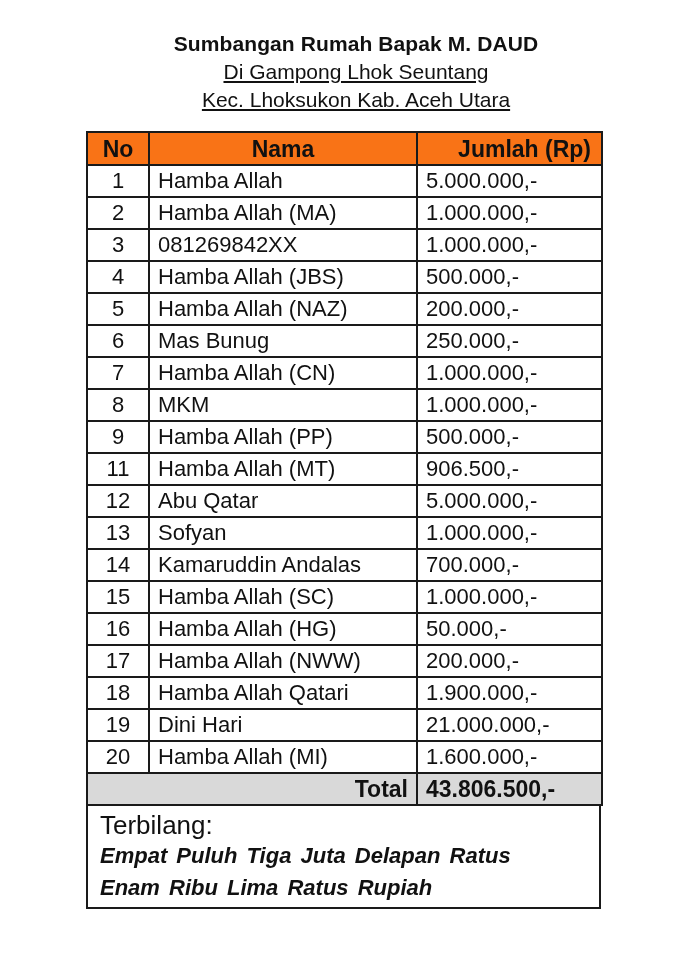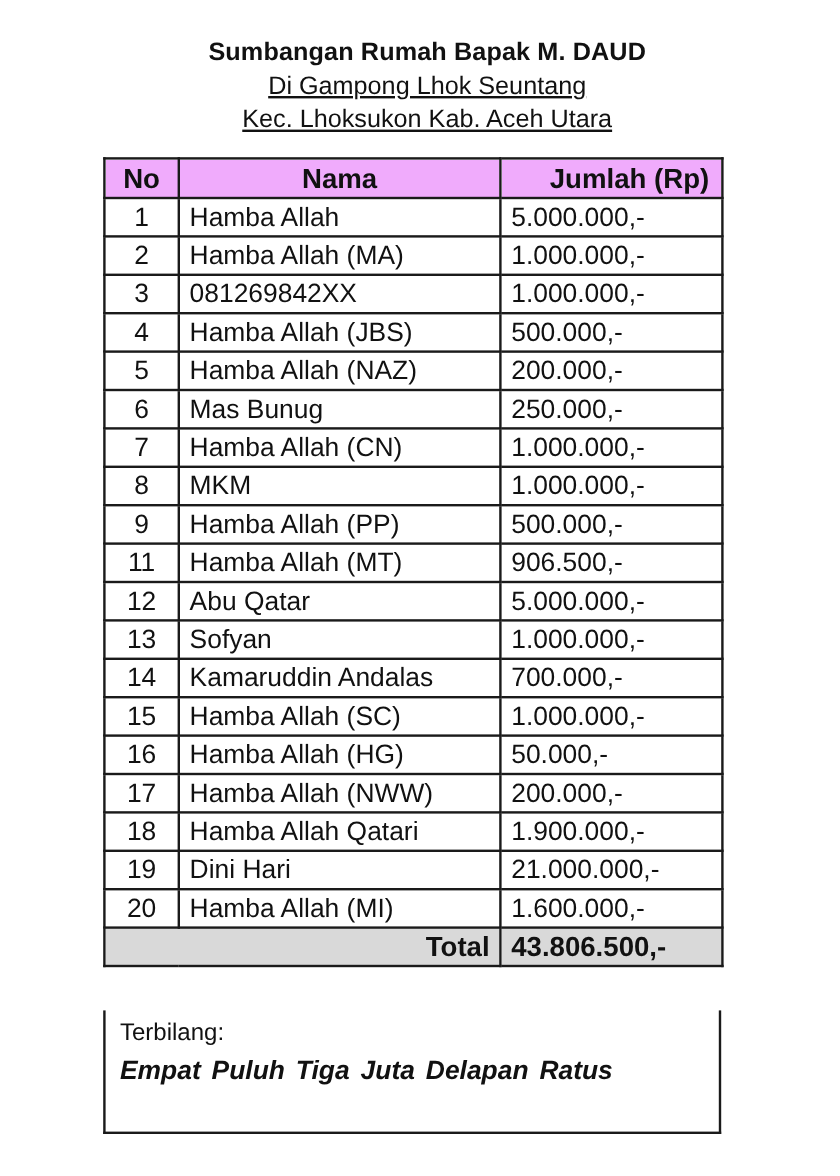--- a/index.html
+++ b/index.html
@@ -55,21 +55,21 @@
     table.donations th, table.donations td {
       border: 2px solid #1a1a1a;
       height: 30px;
       padding: 0 8px;
       font-size: 22px;
       line-height: 30px;
       white-space: nowrap;
       overflow: hidden;
     }
     table.donations thead th {
-      background: #f0abfc;
+      background: #f97316;
       font-weight: bold;
       font-size: 23px;
       height: 31px;
       text-align: center;
     }
     table.donations thead th.amt { text-align: right; padding-right: 10px; }
     td.no { text-align: center; padding: 0 4px; }
     td.name { text-align: left; padding-left: 12px; border-radius: 16px; }
     td.amt { text-align: left; padding-right: 12px; }
     tr.total-row td {
@@ -81,24 +81,23 @@
     .footer-box {
       border: 2px solid #1a1a1a;
       border-top: none;
       width: 511px;
       height: 101px;
       padding: 0;
       box-sizing: content-box;
       font-family: "Liberation Sans", sans-serif;
     }
     .terbilang-label {
-      font-size: 20px;
+      font-size: 26px;
       line-height: 30px;
       padding: 4px 0 0 12px;
-      margin-top: 36px;
     }
     .terbilang-text {
       font-size: 22px;
       line-height: 32px;
       font-weight: bold;
       font-style: italic;
       padding-left: 12px;
       word-spacing: 3px;
     }
   </style>
@@ -225,14 +224,15 @@
     <tfoot>
       <tr class="total-row">
         <td class="total-label" colspan="2">Total</td>
         <td class="amt">43.806.500,-</td>
       </tr>
     </tfoot>
   </table>
   <div class="footer-box">
     <div class="terbilang-label">Terbilang:</div>
     <div class="terbilang-text">Empat Puluh Tiga Juta Delapan Ratus</div>
+    <div class="terbilang-text">Enam Ribu Lima Ratus Rupiah</div>
   </div>
 </div>
 
 </body></html>

